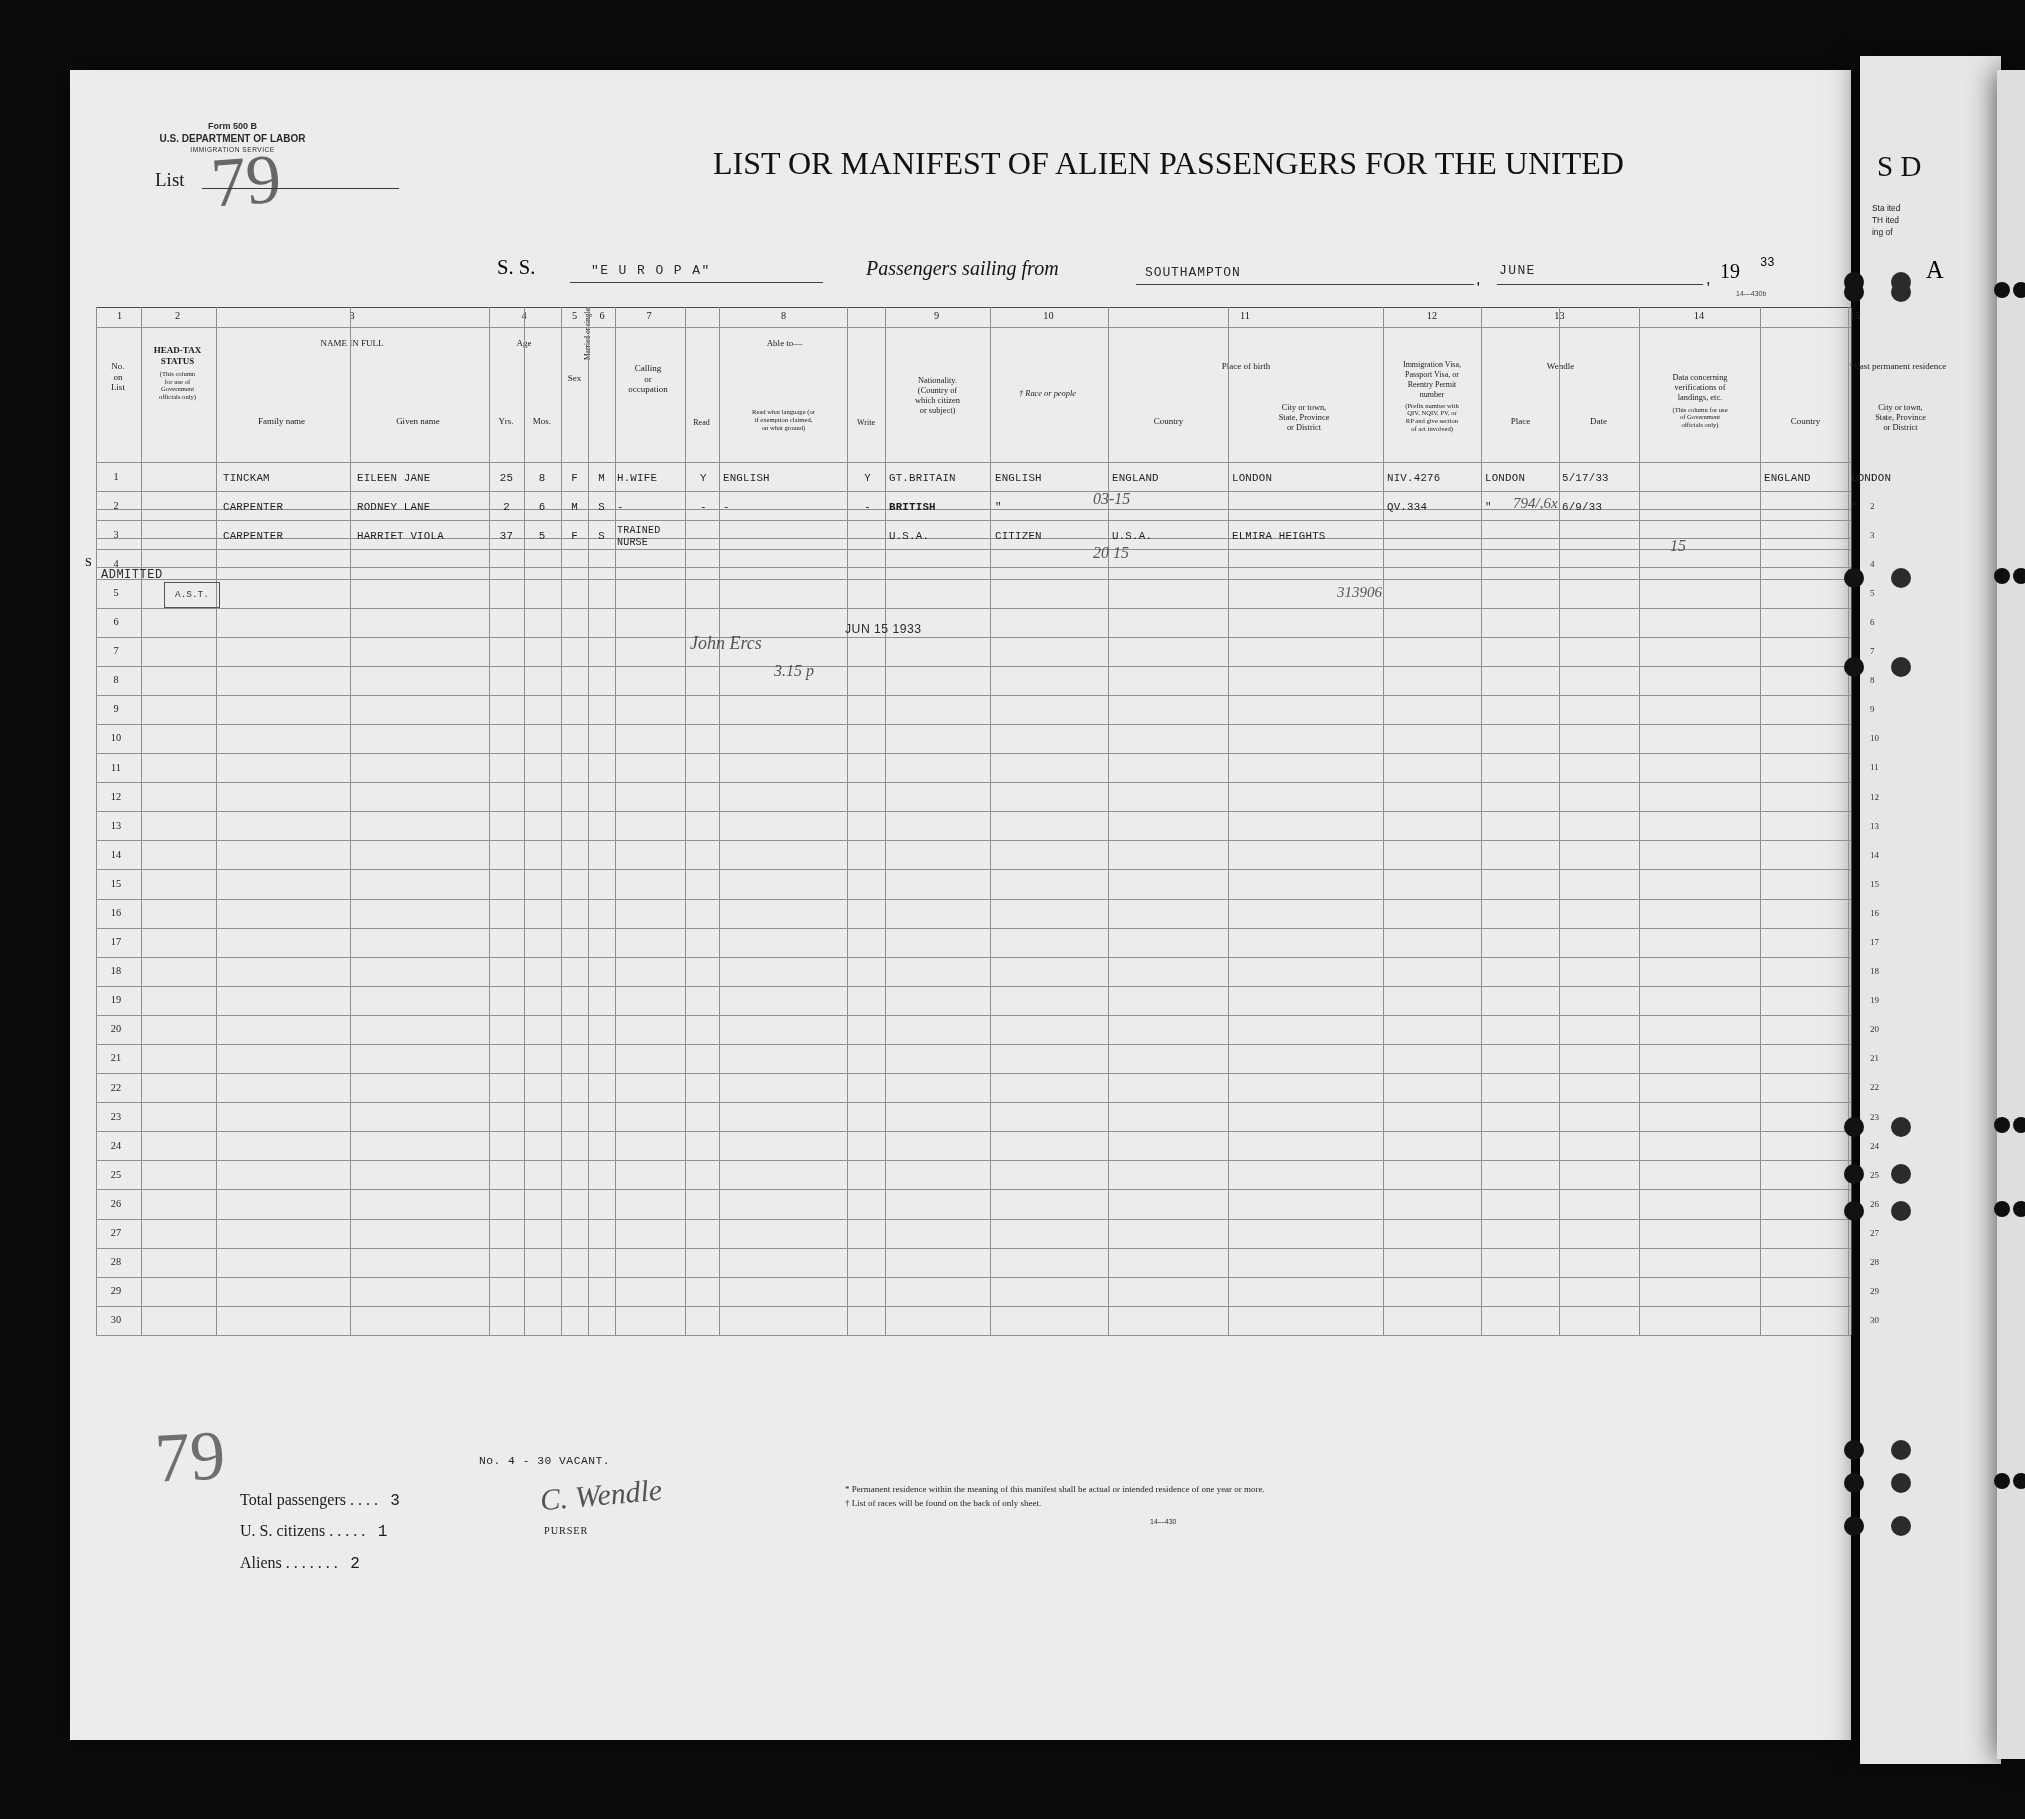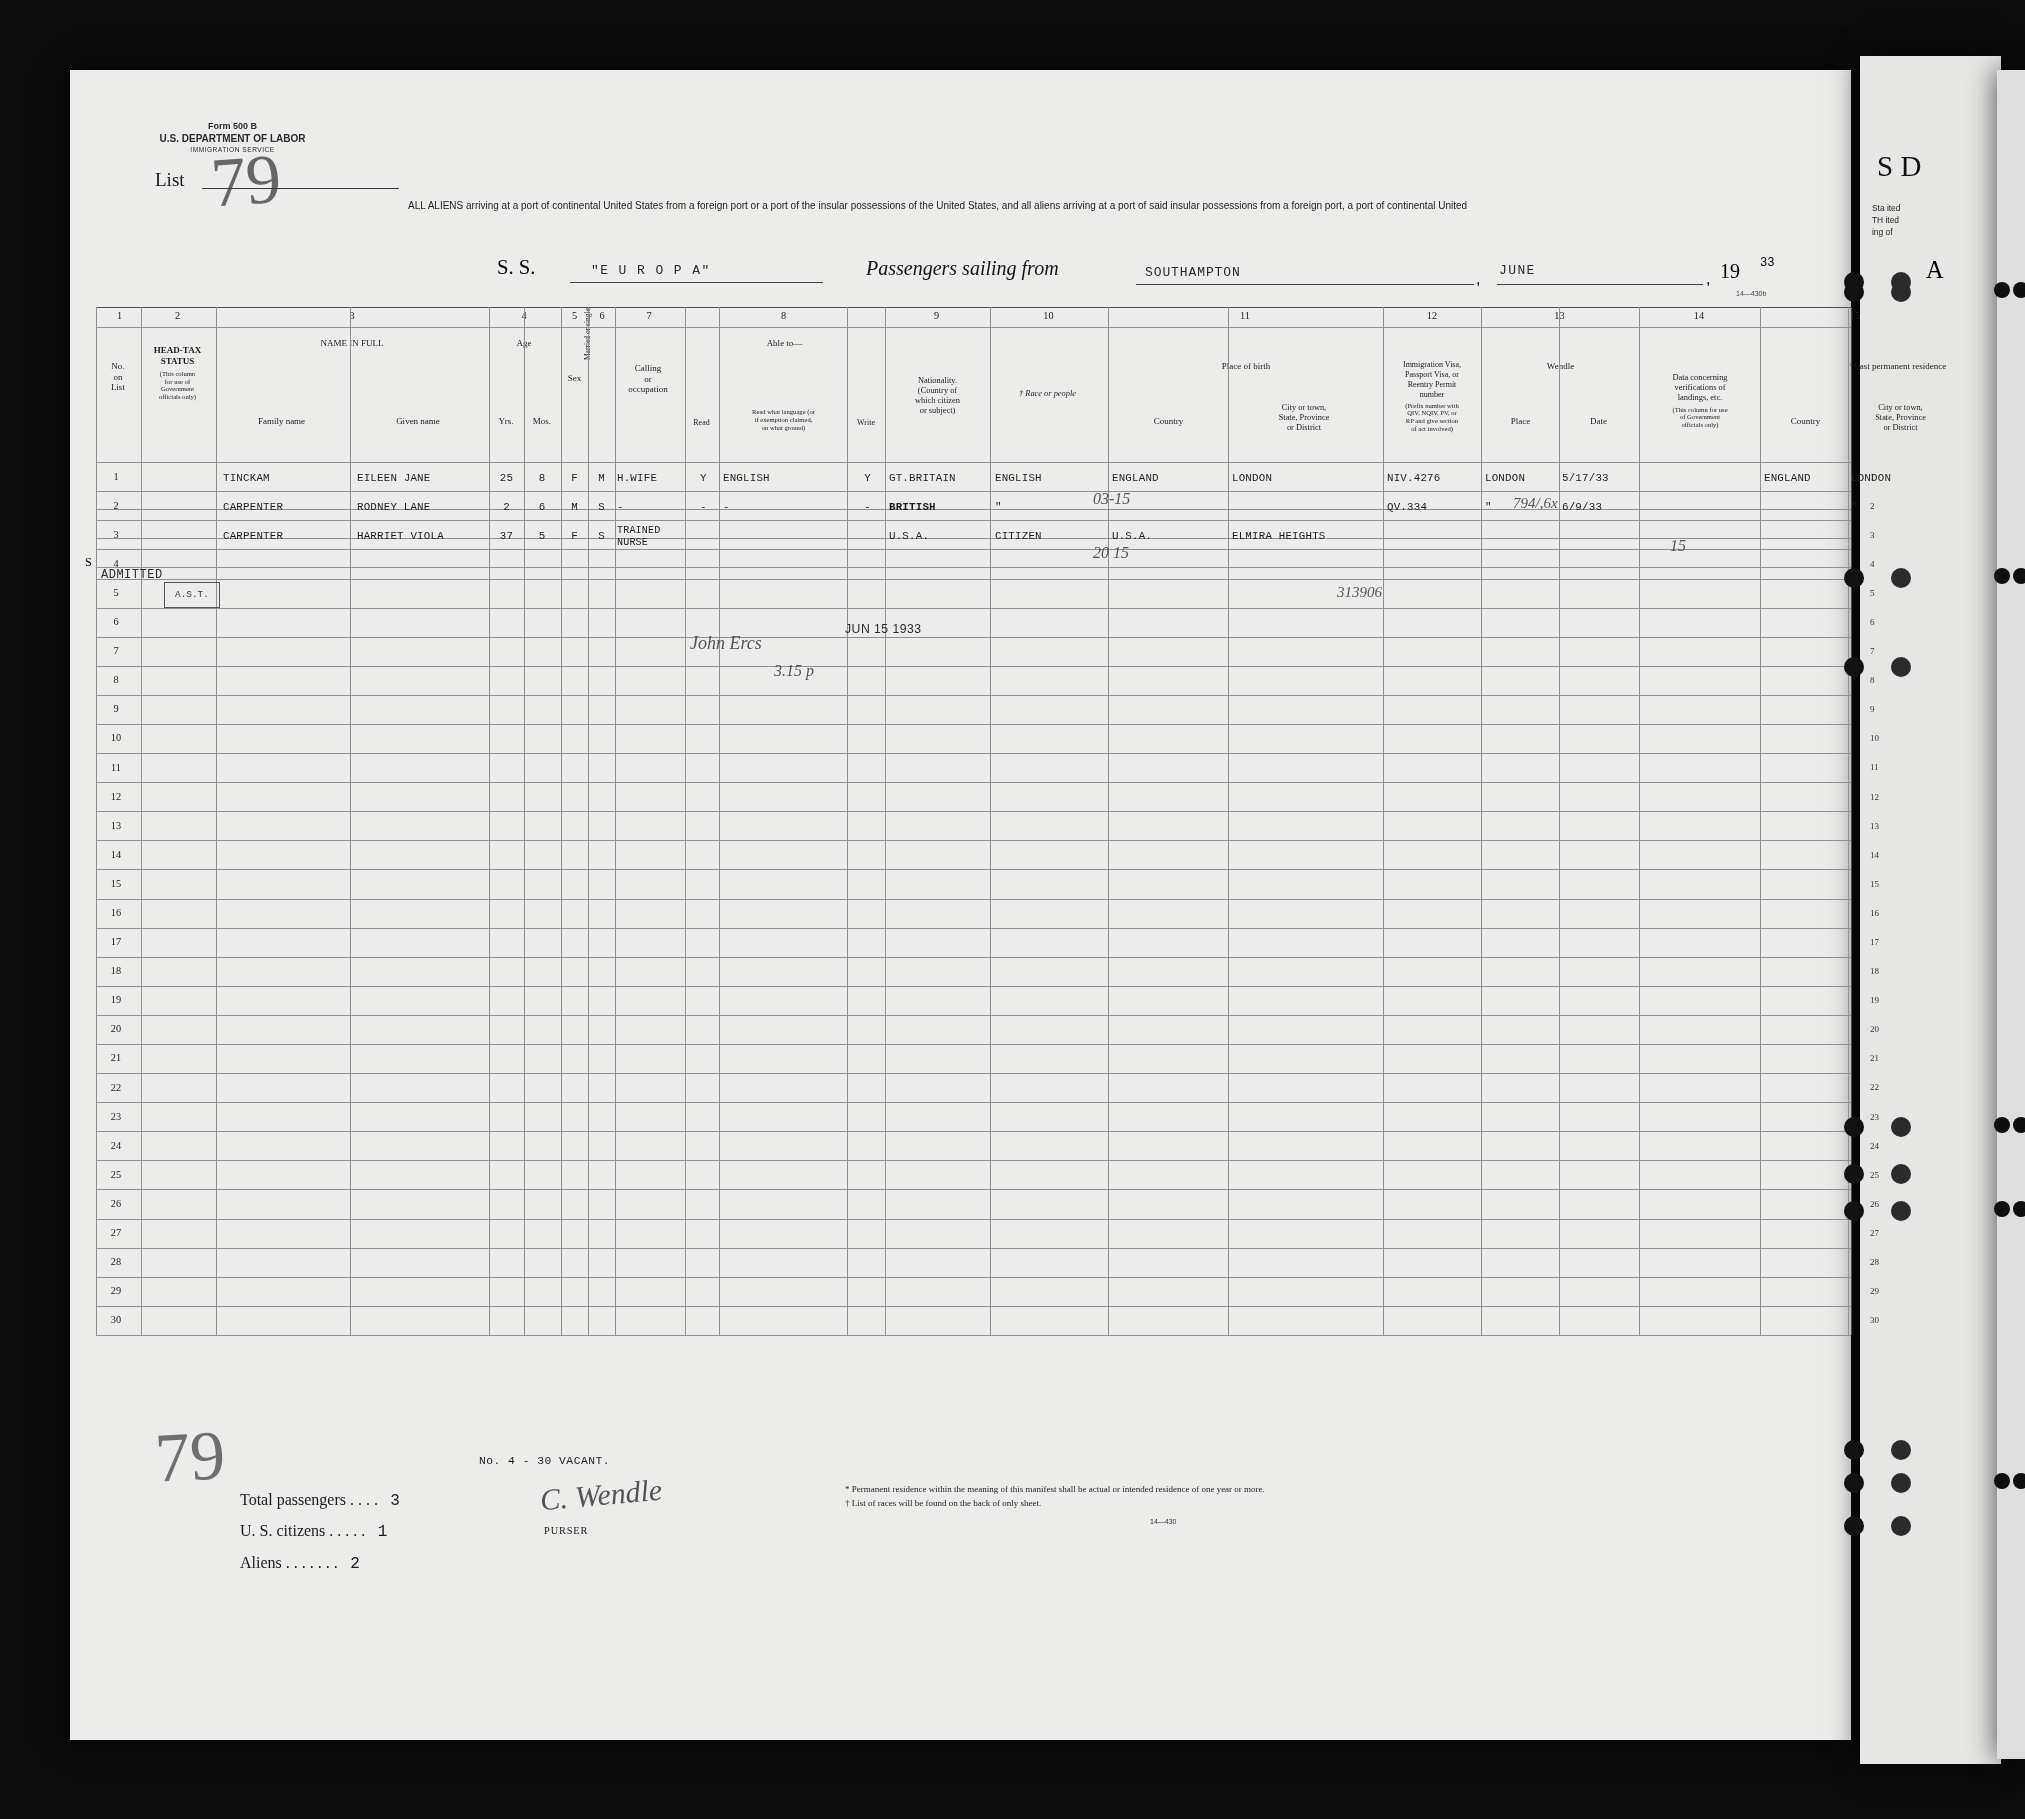--- a/index.html
+++ b/index.html
@@ -97,21 +97,21 @@
   <div class="formcode">
     <div>Form 500 B</div>
     <div class="l2">U.S. DEPARTMENT OF LABOR</div>
     <div class="l3">IMMIGRATION SERVICE</div>
   </div>
 
   <div class="listlabel">List</div>
   <div class="listrule"></div>
   <div class="listnum">79</div>
 
-  <div class="sub1">ALL ALIENS arriving at a port of continental United States from a foreign port or a port of the insular possessions of the United States, and all aliens arriving at a port of said insular possessions from a foreign port, a port of continental United</div>
+  <div class="maintitle">LIST OR MANIFEST OF ALIEN PASSENGERS FOR THE UNITED</div>
 
   <div class="ss">S. S.</div>
   <div class="shipname">"E U R O P A"</div>
   <div class="dots1"></div>
   <div class="sailing">Passengers sailing from</div>
   <div class="portname">SOUTHAMPTON</div>
   <div class="dots2"></div>
   <div class="comma1">,</div>
   <div class="monthname">JUNE</div>
   <div class="dots3"></div>

